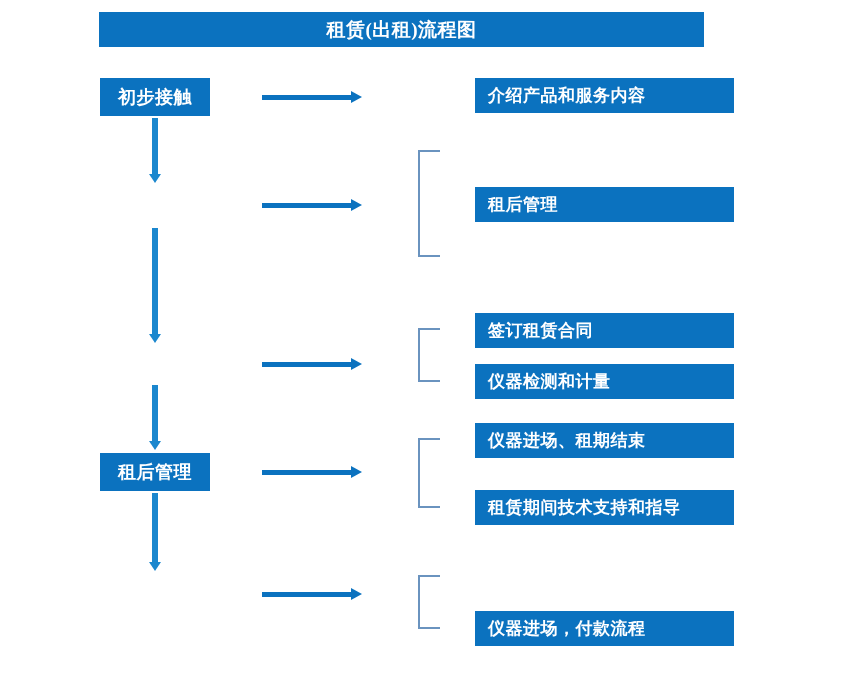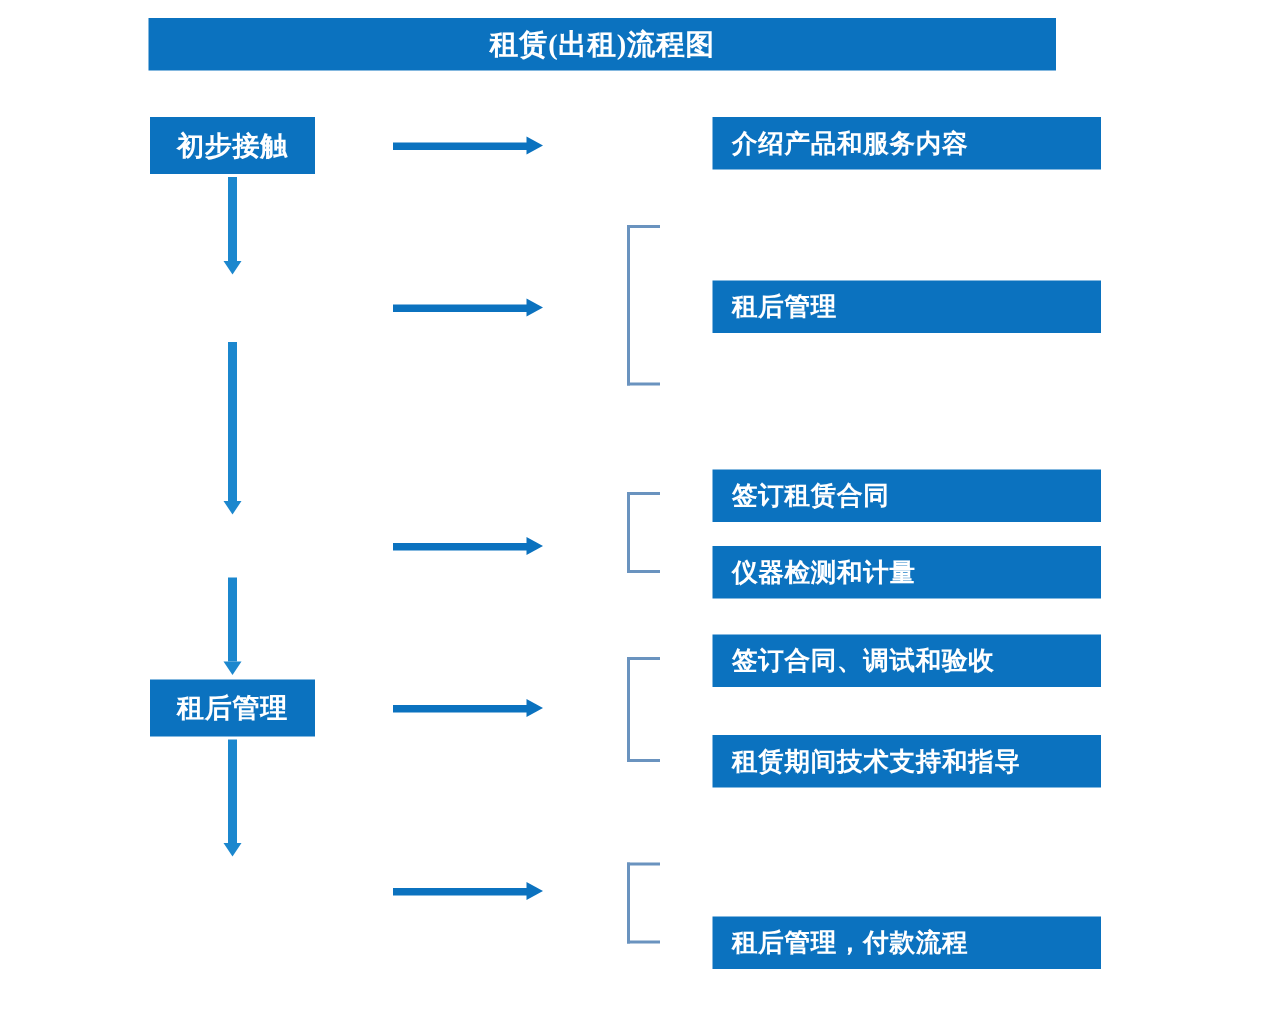--- a/index.html
+++ b/index.html
@@ -174,17 +174,17 @@
 
   <div class="bracket" style="top:150px; height:107px"></div>
   <div class="bracket" style="top:328px; height:54px"></div>
   <div class="bracket" style="top:438px; height:70px"></div>
   <div class="bracket" style="top:575px; height:54px"></div>
 
   <div class="box detail-box" style="top:78px">介绍产品和服务内容</div>
   <div class="box detail-box" style="top:187px">租后管理</div>
   <div class="box detail-box" style="top:313px">签订租赁合同</div>
   <div class="box detail-box" style="top:364px">仪器检测和计量</div>
-  <div class="box detail-box" style="top:423px">签订合同、调试和验收</div>
+  <div class="box detail-box" style="top:423px">仪器进场、租期结束</div>
   <div class="box detail-box" style="top:490px">租赁期间技术支持和指导</div>
-  <div class="box detail-box" style="top:611px">租后管理，付款流程</div>
+  <div class="box detail-box" style="top:611px">仪器进场，付款流程</div>
 
 </div>
 
 </body></html>

